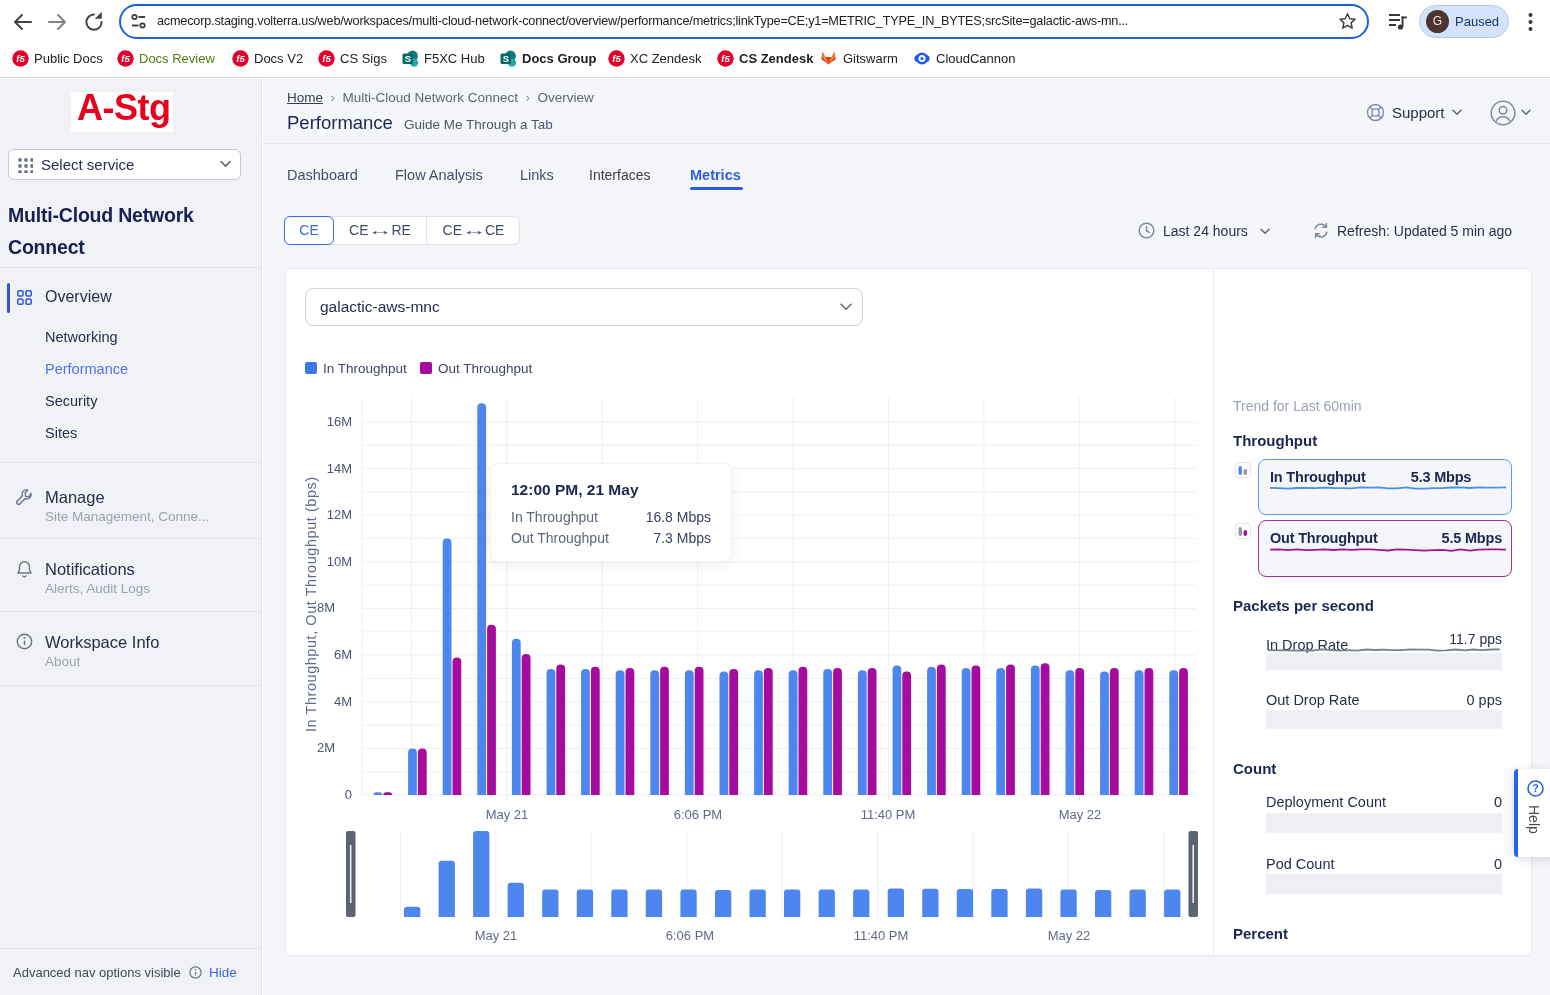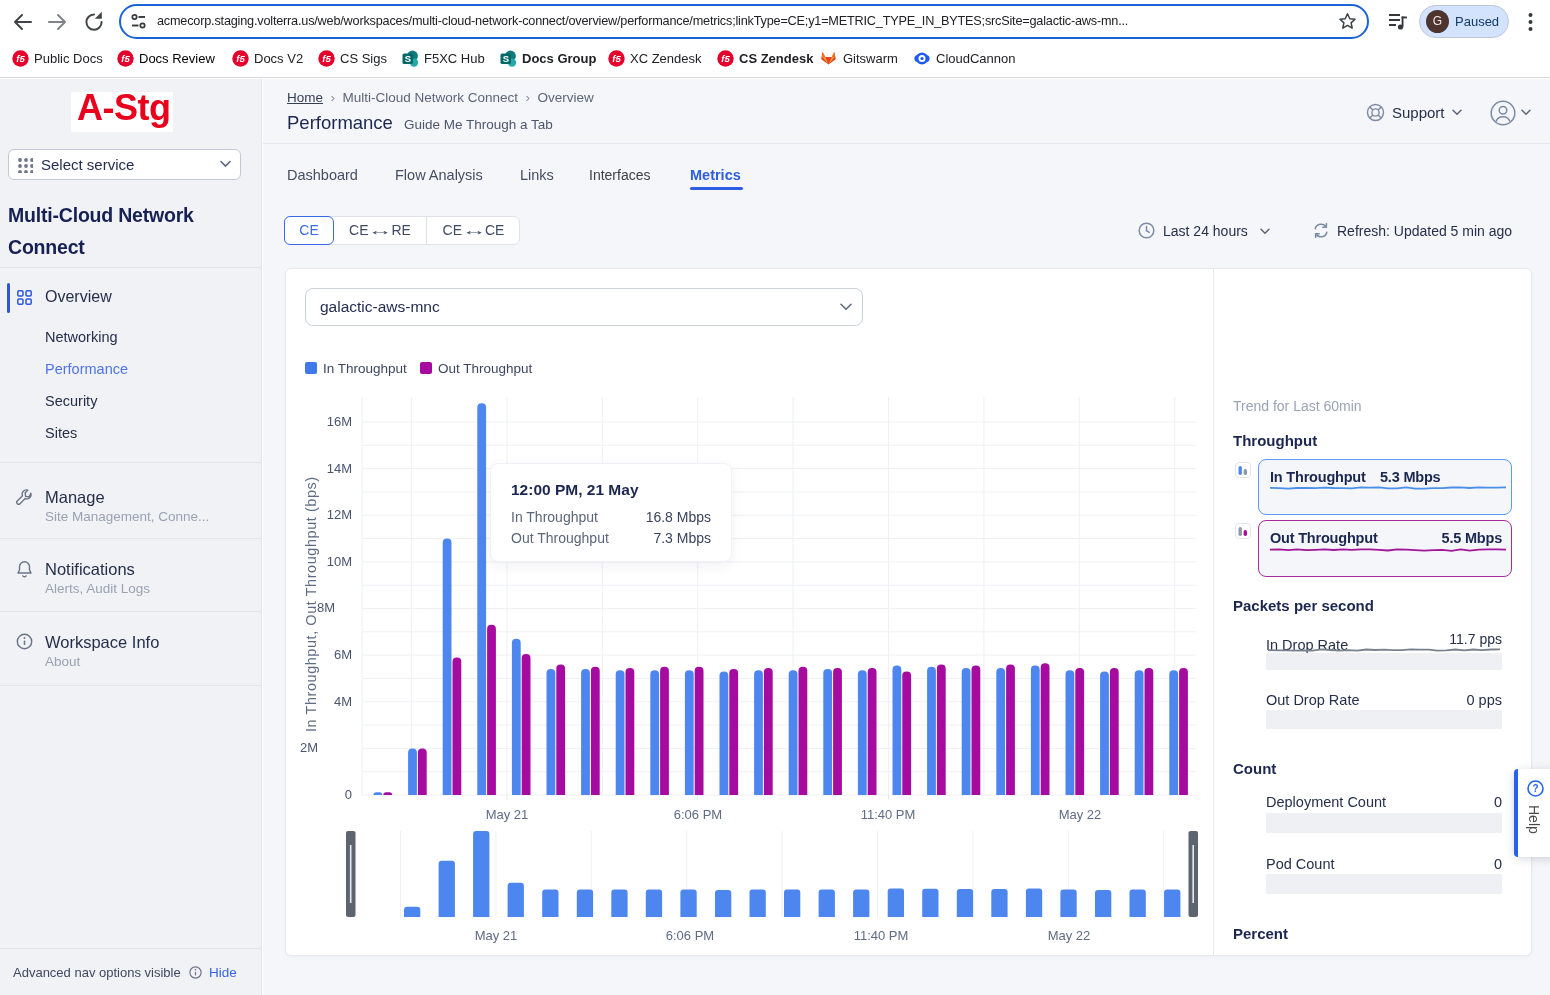--- a/index.html
+++ b/index.html
@@ -43,21 +43,21 @@
   </svg>
 <svg class="abs" style="left:12px;top:50px" width="17" height="17" viewBox="0 0 17 17">
     <circle cx="8.5" cy="8.5" r="8.2" fill="#e4002b"></circle>
     <text x="8.5" y="12" font-size="9.5" font-weight="bold" font-style="italic" fill="#fff" text-anchor="middle" font-family="Liberation Sans">f5</text>
   </svg>
 <div class="abs" style="left:34px;top:51px;font-size:13px;color:#202124;font-weight:500">Public Docs</div>
 <svg class="abs" style="left:117px;top:50px" width="17" height="17" viewBox="0 0 17 17">
     <circle cx="8.5" cy="8.5" r="8.2" fill="#e4002b"></circle>
     <text x="8.5" y="12" font-size="9.5" font-weight="bold" font-style="italic" fill="#fff" text-anchor="middle" font-family="Liberation Sans">f5</text>
   </svg>
-<div class="abs" style="left:139px;top:51px;font-size:13px;color:#000000;font-weight:500">Docs Review</div>
+<div class="abs" style="left:139px;top:51px;font-size:13px;color:#4d7c0f;font-weight:500">Docs Review</div>
 <svg class="abs" style="left:232px;top:50px" width="17" height="17" viewBox="0 0 17 17">
     <circle cx="8.5" cy="8.5" r="8.2" fill="#e4002b"></circle>
     <text x="8.5" y="12" font-size="9.5" font-weight="bold" font-style="italic" fill="#fff" text-anchor="middle" font-family="Liberation Sans">f5</text>
   </svg>
 <div class="abs" style="left:254px;top:51px;font-size:13px;color:#202124;font-weight:400">Docs V2</div>
 <svg class="abs" style="left:318px;top:50px" width="17" height="17" viewBox="0 0 17 17">
     <circle cx="8.5" cy="8.5" r="8.2" fill="#e4002b"></circle>
     <text x="8.5" y="12" font-size="9.5" font-weight="bold" font-style="italic" fill="#fff" text-anchor="middle" font-family="Liberation Sans">f5</text>
   </svg>
 <div class="abs" style="left:340px;top:51px;font-size:13px;color:#202124;font-weight:500">CS Sigs</div>
@@ -222,21 +222,21 @@
     <path d="M1 1.3l5 5 5-5" stroke="#5b6478" stroke-width="1.5" fill="none" stroke-linecap="round"></path>
   </svg>
 <div class="abs" style="left:305px;top:362px;width:12px;height:12px;background:#3f78ea;border-radius:2px"></div>
 <div class="abs" style="left:323px;top:361px;font-size:13.5px;color:#3c465f">In Throughput</div>
 <div class="abs" style="left:420px;top:362px;width:12px;height:12px;background:#a50b9e;border-radius:2px"></div>
 <div class="abs" style="left:438px;top:361px;font-size:13.5px;color:#3c465f">Out Throughput</div>
 <svg class="abs" style="left:300px;top:470px" width="22" height="266" viewBox="0 0 22 266">
     <text transform="translate(16,262) rotate(-90)" font-size="14.5" letter-spacing="0.55" fill="#5f6b85" font-family="Liberation Sans">In Throughput, Out Throughput (bps)</text>
   </svg>
 <div class="abs" style="left:300px;top:787px;width:52px;text-align:right;font-size:13px;color:#4a5570">0</div>
-<div class="abs" style="left:300px;top:740px;width:52px;text-align:left;font-size:13px;color:#4a5570">2M</div>
+<div class="abs" style="left:300px;top:740px;width:52px;text-align:center;font-size:13px;color:#4a5570">2M</div>
 <div class="abs" style="left:300px;top:694px;width:52px;text-align:right;font-size:13px;color:#4a5570">4M</div>
 <div class="abs" style="left:300px;top:647px;width:52px;text-align:right;font-size:13px;color:#4a5570">6M</div>
 <div class="abs" style="left:300px;top:600px;width:52px;text-align:center;font-size:13px;color:#4a5570">8M</div>
 <div class="abs" style="left:300px;top:554px;width:52px;text-align:right;font-size:13px;color:#4a5570">10M</div>
 <div class="abs" style="left:300px;top:507px;width:52px;text-align:right;font-size:13px;color:#4a5570">12M</div>
 <div class="abs" style="left:300px;top:461px;width:52px;text-align:right;font-size:13px;color:#4a5570">14M</div>
 <div class="abs" style="left:300px;top:414px;width:52px;text-align:right;font-size:13px;color:#4a5570">16M</div>
 <svg style="position:absolute;left:356px;top:396px" width="848" height="404" viewBox="0 0 848 404">
     <line x1="6" y1="399.0" x2="840" y2="399.0" stroke="#eef0f4" stroke-width="1"></line>
     <line x1="6" y1="375.7" x2="840" y2="375.7" stroke="#eef0f4" stroke-width="1"></line>
@@ -373,21 +373,21 @@
 </div>
 <div class="abs" style="left:1233px;top:398px;font-size:14px;color:#9aa3b5">Trend for Last 60min</div>
 <div class="abs" style="left:1233px;top:432px;font-size:15px;font-weight:bold;color:#1c2750">Throughput</div>
 <div class="abs" style="left:1235px;top:462px;width:16px;height:16px;background:#fff;border:1px solid #e1e4ea;border-radius:4px"></div>
 <svg class="abs" style="left:1238px;top:465px" width="10" height="10" viewBox="0 0 10 10">
     <rect x="0.5" y="1" width="3.4" height="9" rx="1.7" fill="#4e86ef"></rect>
     <rect x="5.6" y="4" width="3.4" height="6" rx="1.7" fill="#8d97a8"></rect>
   </svg>
 <div class="abs" style="left:1258px;top:459px;width:254px;height:56px;background:#f4f6f9;border:1.5px solid #5b9bf5;border-radius:8px"></div>
 <div class="abs" style="left:1270px;top:469px;font-size:14.5px;font-weight:bold;color:#1c2750;letter-spacing:-0.2px">In Throughput</div>
-<div class="abs" style="left:1380px;top:469px;width:122px;text-align:left;font-size:14.5px;font-weight:bold;color:#1c2750;letter-spacing:-0.2px">5.3 Mbps</div>
+<div class="abs" style="left:1380px;top:469px;width:122px;text-align:center;font-size:14.5px;font-weight:bold;color:#1c2750;letter-spacing:-0.2px">5.3 Mbps</div>
 <svg class="abs" style="left:1262px;top:480px" width="252" height="16" viewBox="0 0 252 16">
     <polyline points="8.0,7.9 17.1,8.1 26.2,8.6 35.2,8.0 44.3,8.0 53.4,8.1 62.5,7.6 71.5,8.0 80.6,8.2 89.7,8.4 98.8,7.4 107.8,7.7 116.9,7.4 126.0,8.4 135.1,8.3 144.2,7.4 153.2,8.7 162.3,8.7 171.4,8.2 180.5,8.2 189.5,7.5 198.6,7.3 207.7,8.0 216.8,7.4 225.8,7.6 234.9,7.6 244.0,7.3" fill="none" stroke="#4a90e8" stroke-width="1.8"></polyline>
   </svg>
 <div class="abs" style="left:1235px;top:523px;width:16px;height:16px;background:#fff;border:1px solid #e1e4ea;border-radius:4px"></div>
 <svg class="abs" style="left:1238px;top:526px" width="10" height="10" viewBox="0 0 10 10">
     <rect x="0.5" y="1" width="3.4" height="9" rx="1.7" fill="#8d97a8"></rect>
     <rect x="5.6" y="4" width="3.4" height="6" rx="1.7" fill="#a50b9e"></rect>
   </svg>
 <div class="abs" style="left:1258px;top:520px;width:254px;height:57px;background:#f4f6f9;border:1.5px solid #a82d9b;border-radius:8px"></div>
 <div class="abs" style="left:1270px;top:530px;font-size:14.5px;font-weight:bold;color:#1c2750;letter-spacing:-0.2px">Out Throughput</div>

